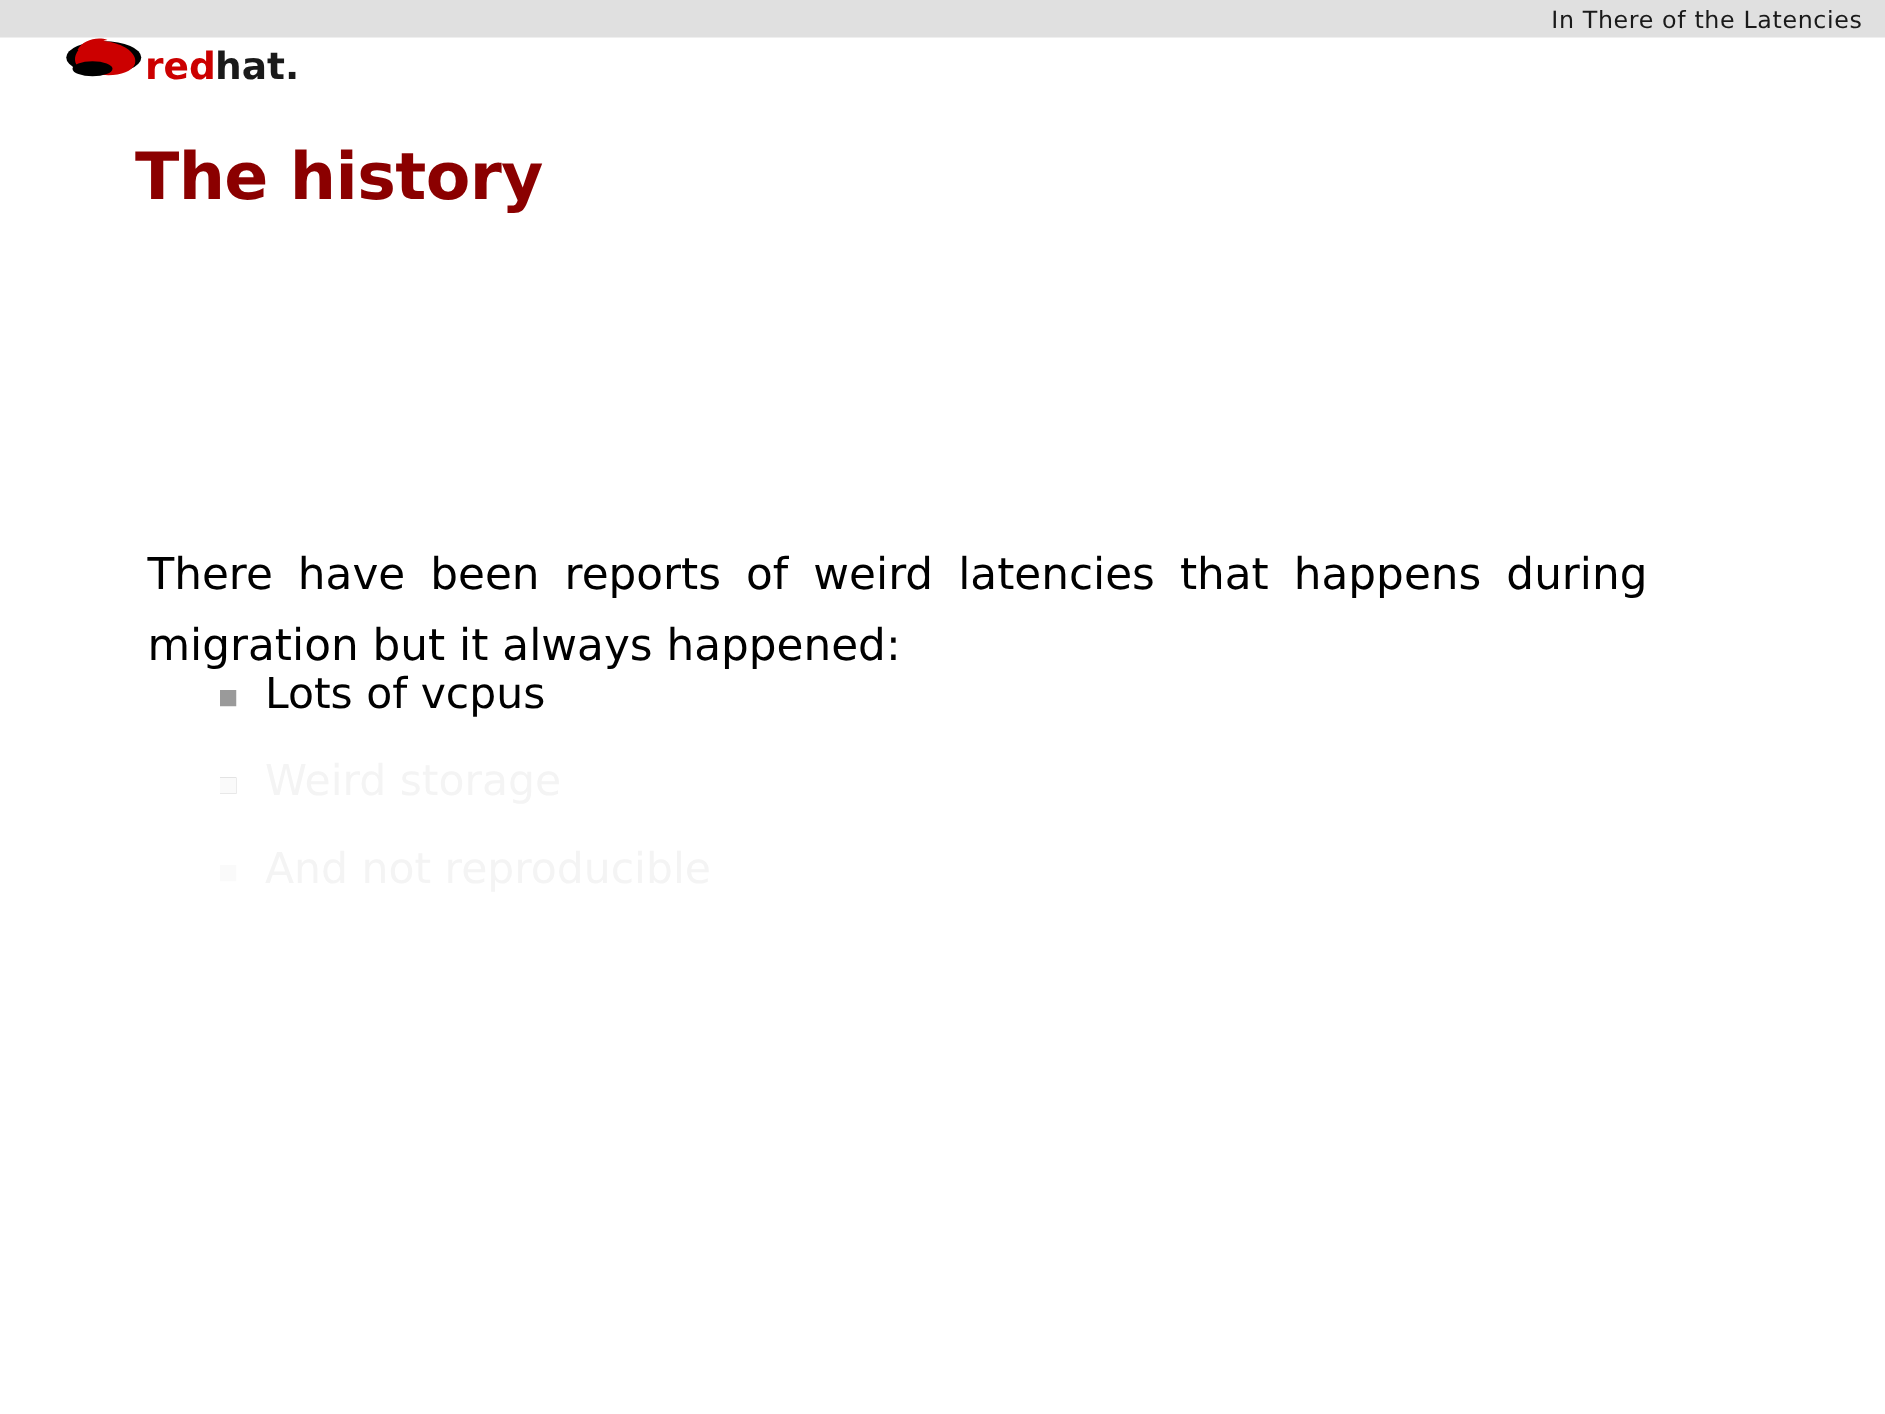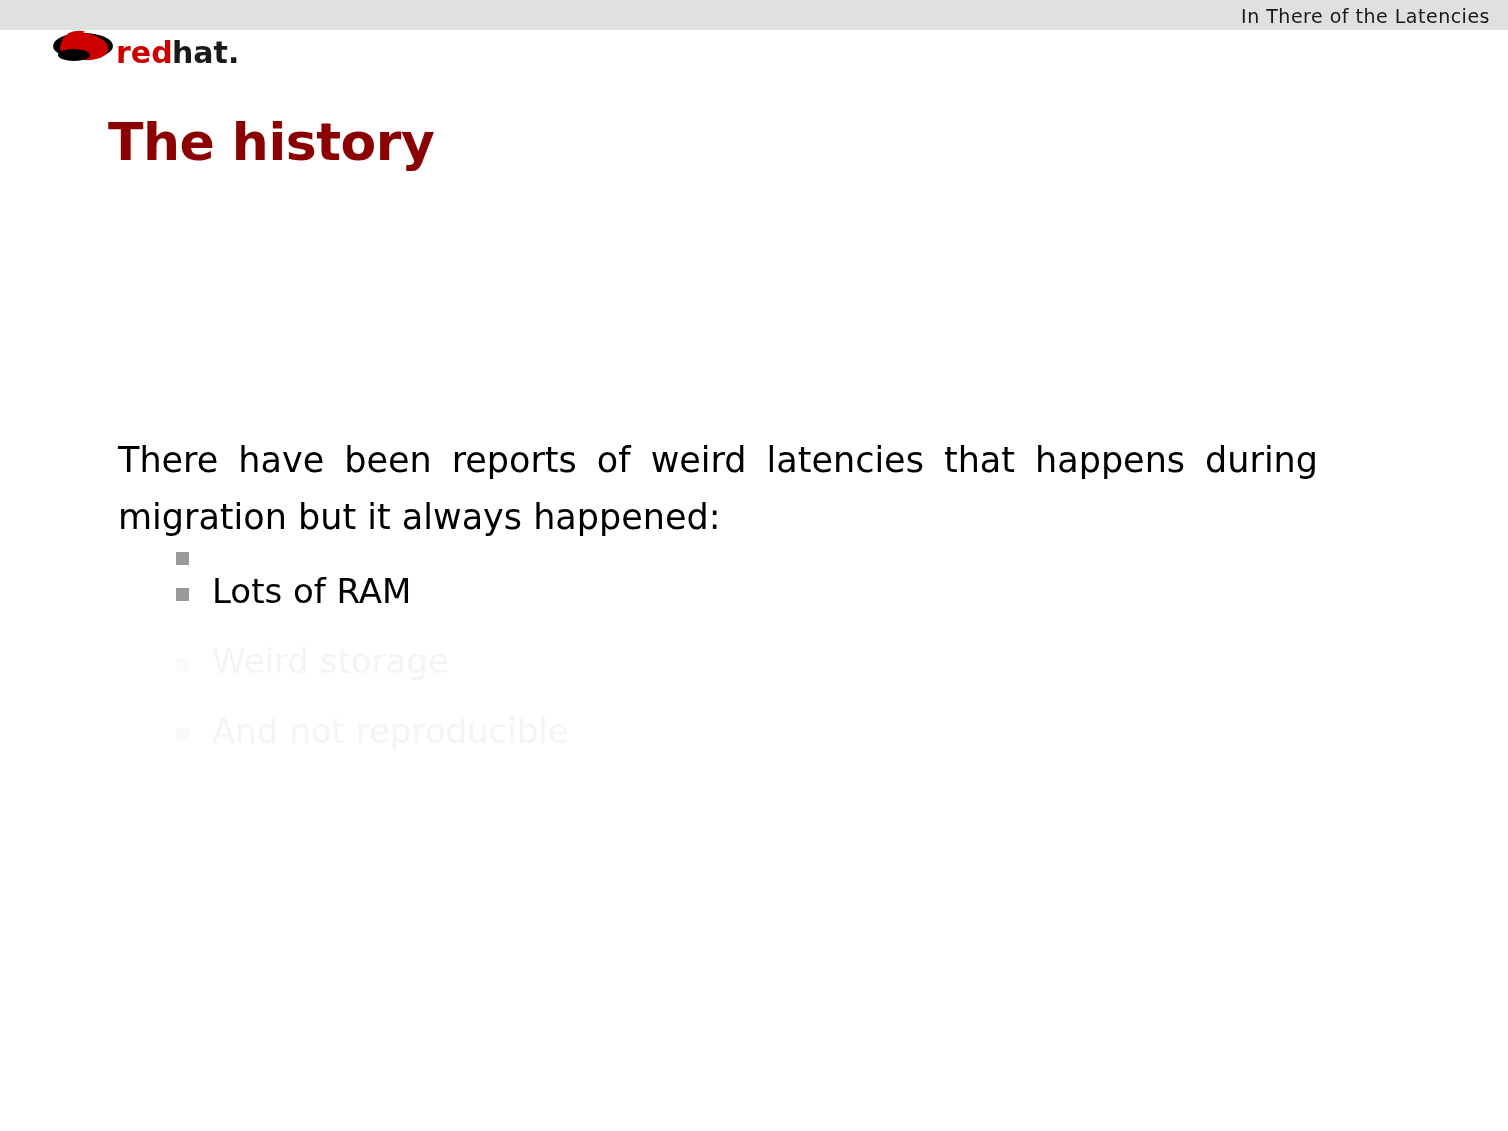--- a/index.html
+++ b/index.html
@@ -124,24 +124,24 @@
     </svg>
   </div>
 
   <div class="slide-title">The history</div>
 
   <div class="body-text">There have been reports of weird latencies that happens during migration but it always happened:</div>
 
   <ul class="bullets">
     <li class="bullet">
       <span class="marker"></span>
+      <span>Lots of vcpus</span>
     </li>
     <li class="bullet">
       <span class="marker"></span>
-      <span>Lots of RAM</span>
     </li>
     <li class="bullet faded">
       <span class="marker"></span>
       <span>Weird storage</span>
     </li>
     <li class="bullet faded">
       <span class="marker"></span>
       <span>And not reproducible</span>
     </li>
   </ul>

